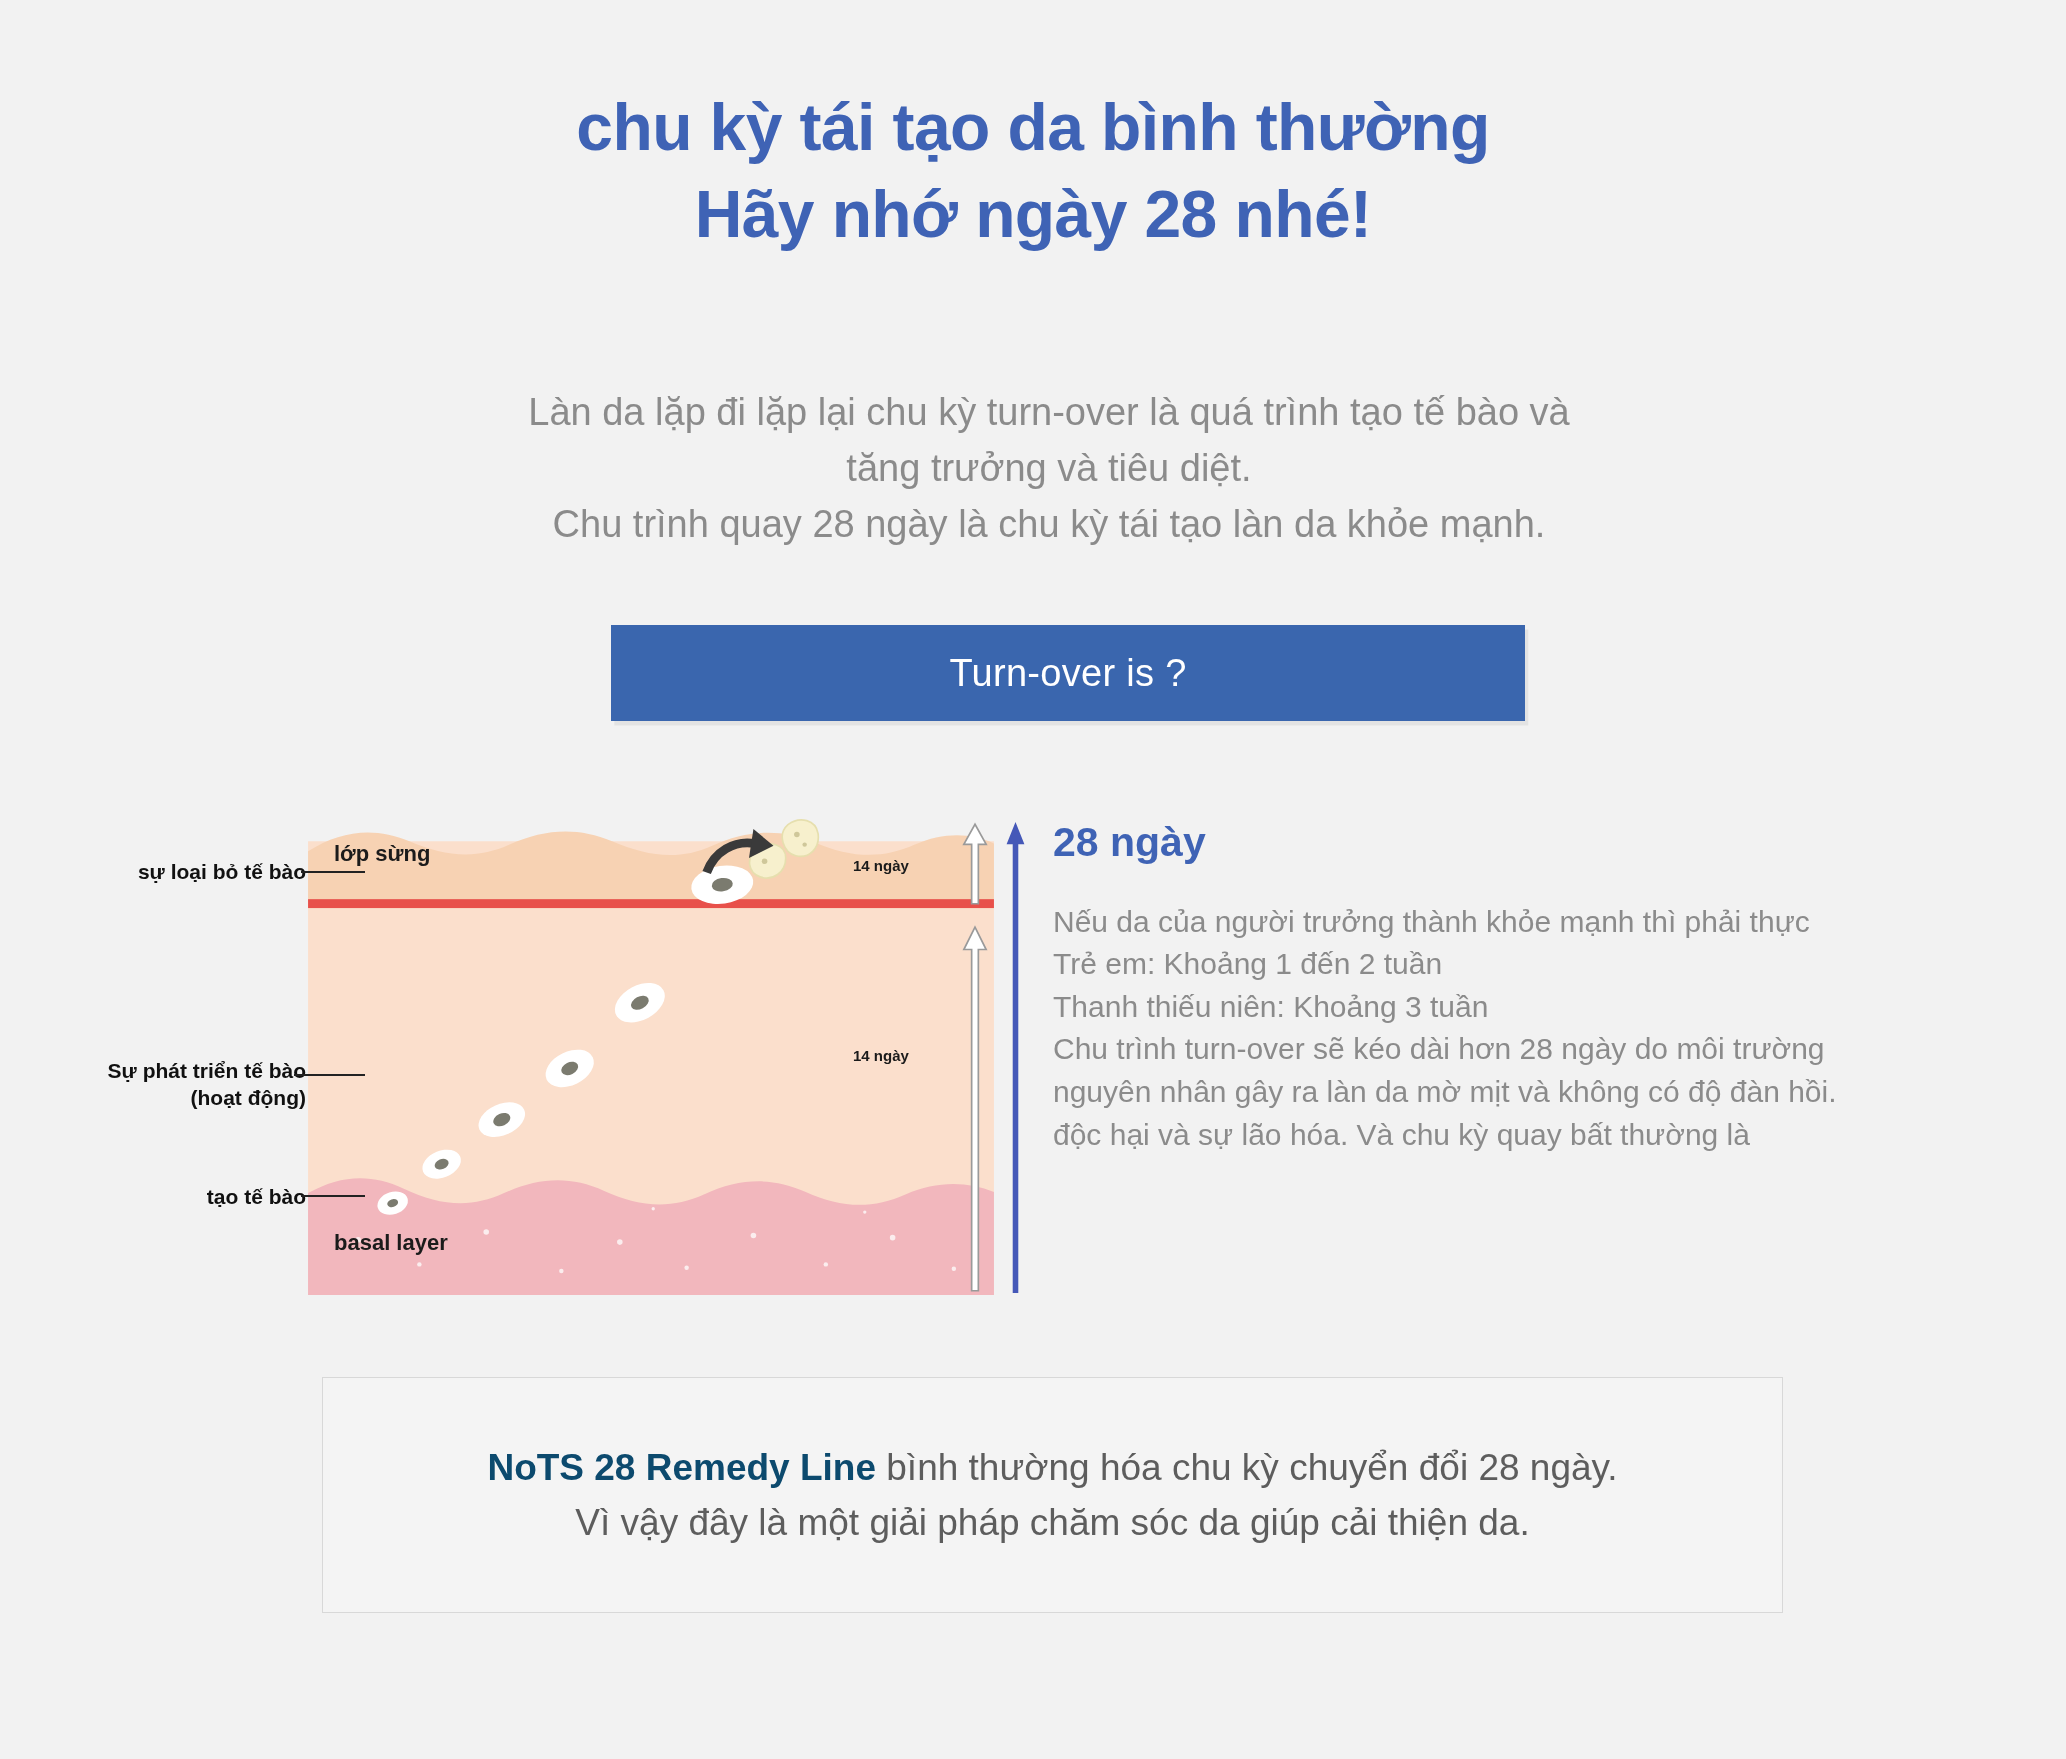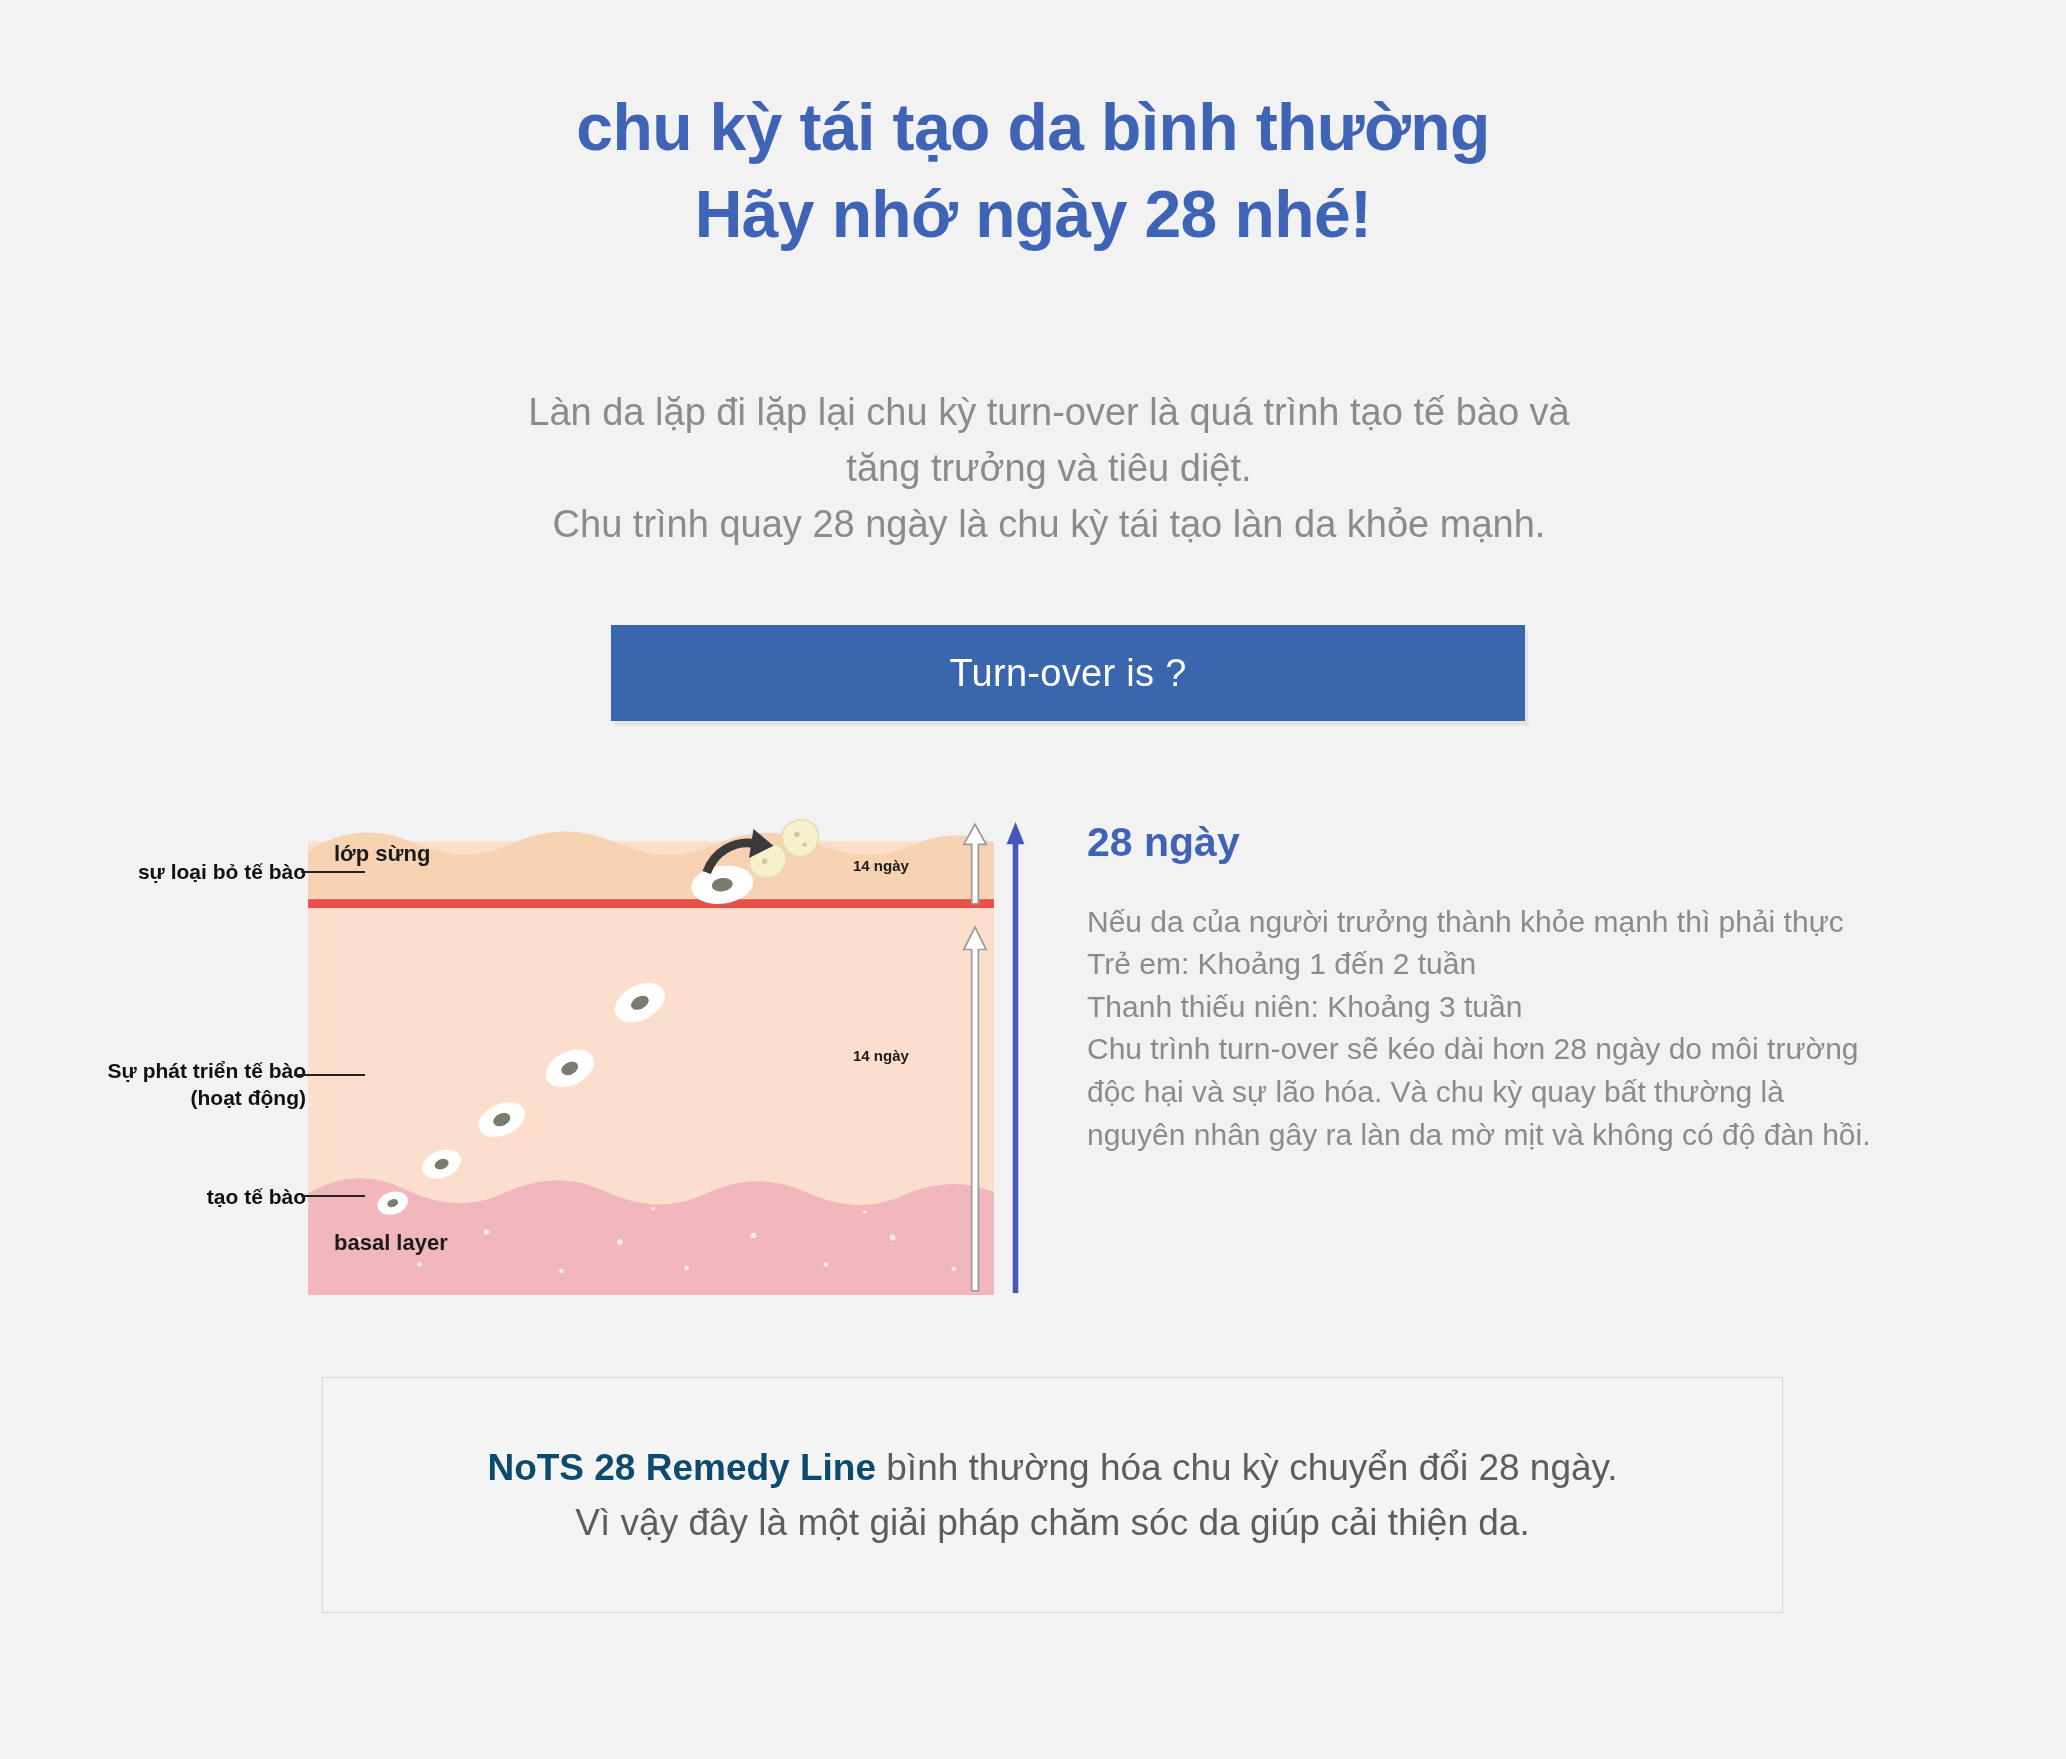--- a/index.html
+++ b/index.html
@@ -132,21 +132,21 @@
   .day-mid { left: 853px; top: 245px; }
 
   .thin-arrow {
     position: absolute;
     width: 26px;
   }
 
   
   .right-col {
     position: absolute;
-    left: 1087px;
+    left: 1053px;
     top: 16.7px;
     width: 964px;
   }
   .big-28 {
     color: #3f63b5;
     font-size: 41px;
     font-weight: bold;
     margin: 0 0 35px 0;
     letter-spacing: 0px;
   }
@@ -310,22 +310,22 @@
       </svg>
     </div>
 
     <div class="right-col">
       <div class="big-28">28 ngày</div>
       <div class="desc">
         <span>Nếu da của người trưởng thành khỏe mạnh thì phải thực</span>
         <span>Trẻ em: Khoảng 1 đến 2 tuần</span>
         <span>Thanh thiếu niên: Khoảng 3 tuần</span>
         <span>Chu trình turn-over sẽ kéo dài hơn 28 ngày do môi trường</span>
+        <span>nguyên nhân gây ra làn da mờ mịt và không có độ đàn hồi.</span>
         <span>độc hại và sự lão hóa. Và chu kỳ quay bất thường là</span>
-        <span>nguyên nhân gây ra làn da mờ mịt và không có độ đàn hồi.</span>
       </div>
     </div>
   </div>
 
   <div class="bottom-box">
     <div class="bottom-line">
       <span class="brand">NoTS 28 Remedy Line</span><span> bình thường hóa chu kỳ chuyển đổi 28 ngày.</span>
     </div>
     <div class="bottom-line">Vì vậy đây là một giải pháp chăm sóc da giúp cải thiện da.</div>
   </div>

